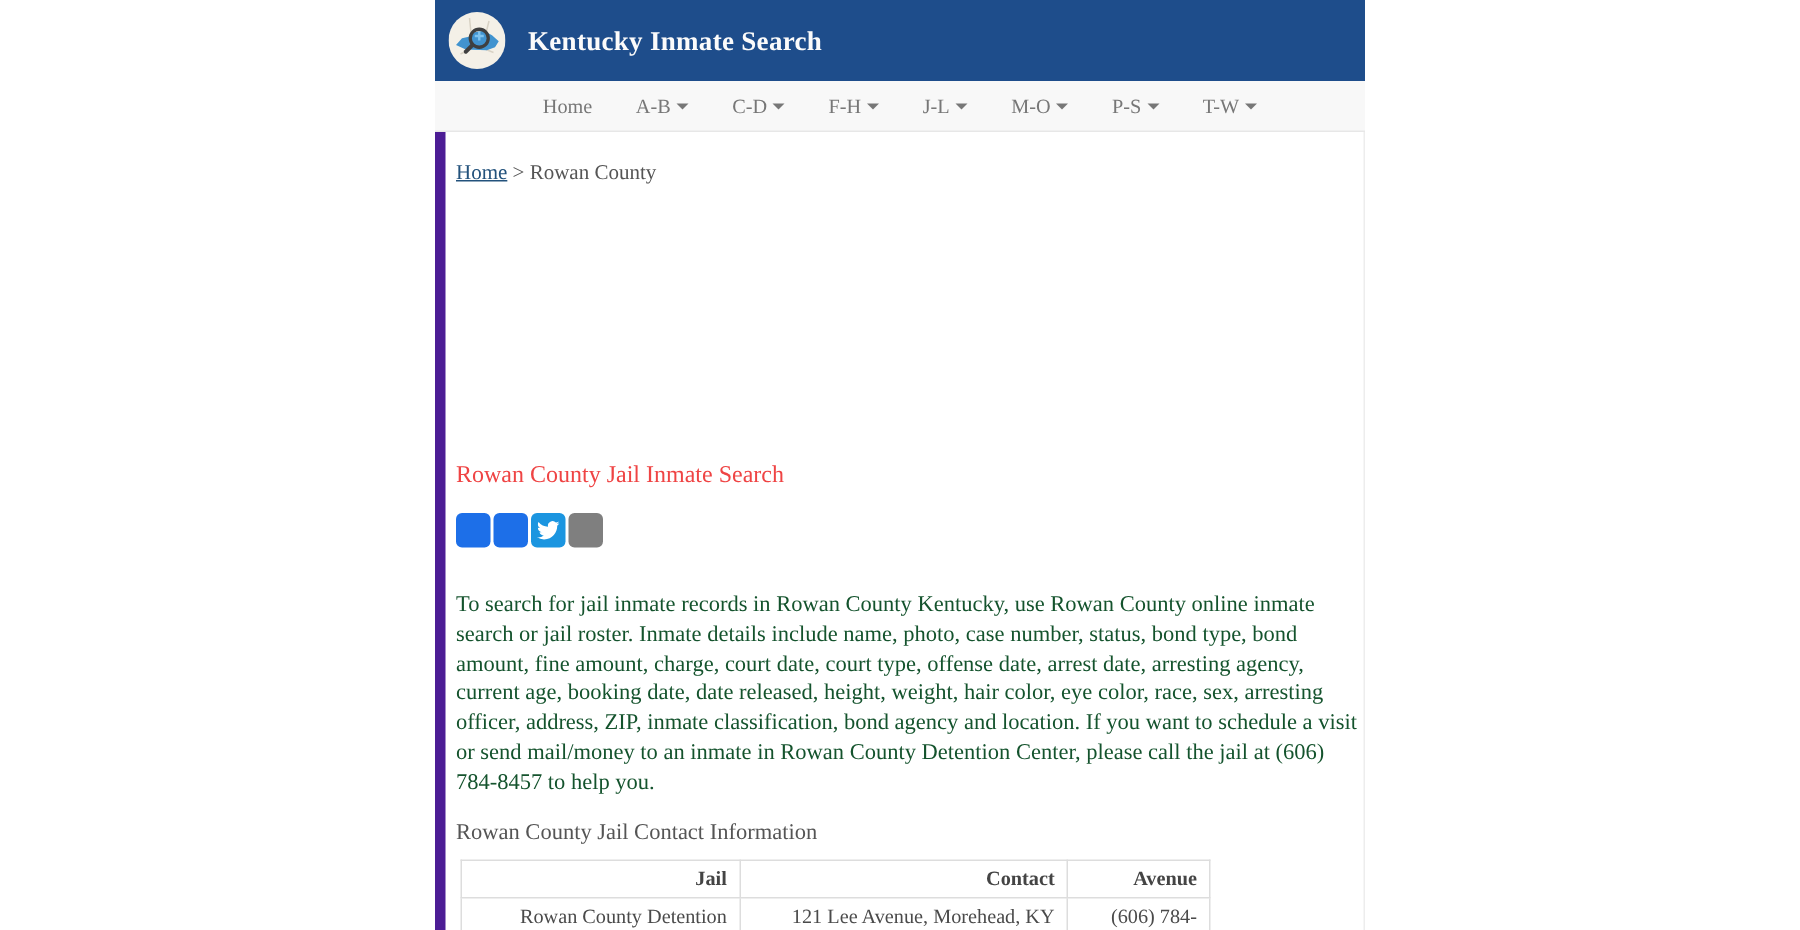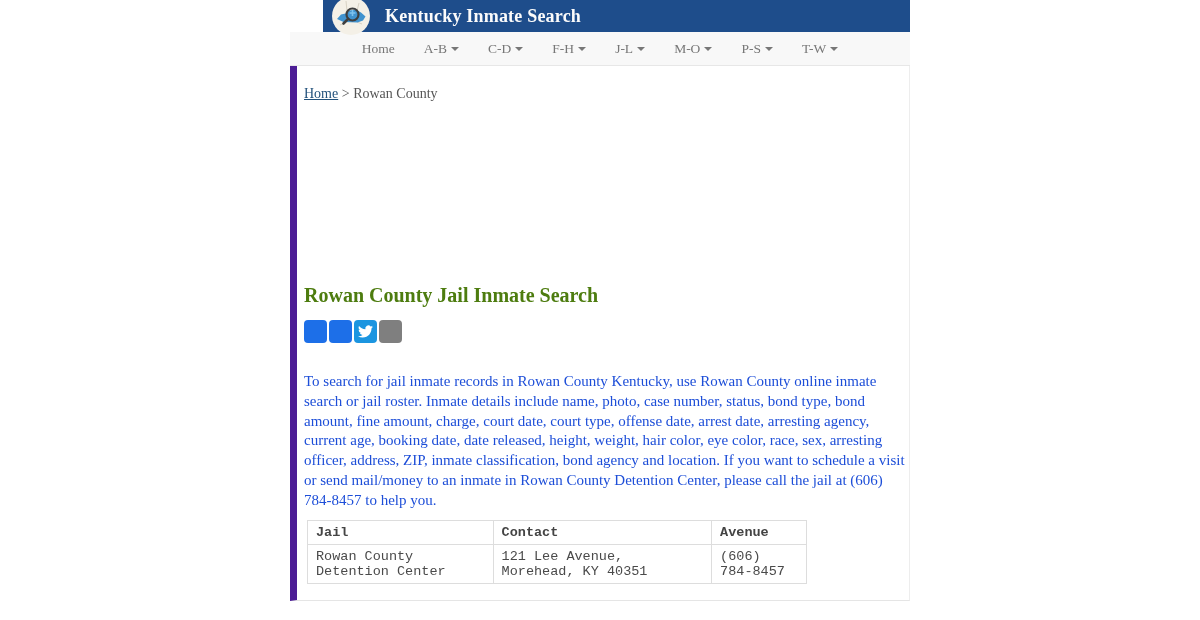--- a/index.html
+++ b/index.html
@@ -4,22 +4,22 @@
 <style>
   * { margin:0; padding:0; box-sizing:border-box; }
   html,body { width:1200px; height:620px; background:#ffffff; }
   body { font-family:"Liberation Serif", serif; overflow:hidden; }
 
   .page { position:relative; width:1200px; height:620px; background:#ffffff; }
   .column { width:620px; margin-left:290px; height:620px; }
 
   
   .site-header {
-    height:32px; background:#1e4d8b;
-    display:flex; align-items:center; padding-left:9px;margin-left:33px;
+    height:54px; background:#1e4d8b;
+    display:flex; align-items:center; padding-left:9px;
   }
   .logo { width:38px; height:38px; flex:0 0 auto; }
   .site-title {
     color:#fbfbfb; font-size:18px; font-weight:bold;
     margin-left:15px; letter-spacing:0.2px;
   }
 
   
   .navbar {
     height:34px; background:#f8f8f8; border-bottom:1px solid #e7e7e7;
@@ -37,46 +37,46 @@
   
   .main {
     border-left:7px solid #4c1d95; border-right:1px solid #ededed;
     border-bottom:1px solid #e5e5e5;
     height:535px; padding:0 7px;
   }
   .breadcrumb { padding-top:20px; font-size:14px; color:#555; }
   .breadcrumb a { color:#23527c; text-decoration:underline; cursor:pointer; }
   .ad-space { height:181px; }
 
-  .page-heading { font-size:20px; font-weight:bold; color:#4d7c0f; line-height:24px; }
+  .page-heading { font-size:16px; font-weight:normal; color:#ef4444; line-height:24px; }
 
   .share-row { display:flex; gap:2px; margin-top:13px; }
   .share-btn {
     width:23px; height:23px; border-radius:4px; cursor:pointer;
     display:flex; align-items:center; justify-content:center; border:none;
   }
   .share-btn.fb  { background:#1d6fe8; }
   .share-btn.tw  { background:#1b95e0; }
   .share-btn.em  { background:#7f7f7f; }
   .share-btn svg { display:block; }
 
   .intro {
-    margin-top:29px; font-size:15px; line-height:19.8px; color:#1d4ed8;
+    margin-top:29px; font-size:15px; line-height:19.8px; color:#14532d;
     width:606px;
   }
   .contact-heading { margin-top:14px; font-size:15px; color:#555; }
 
   table.contact {
     margin-top:9px; margin-left:3px;
     border-collapse:collapse; width:500px;
     font-size:13.5px; color:#4a4a4a;
     border:1px solid #ddd;
   }
   table.contact th, table.contact td {
-    border:1px solid #ddd; text-align:left; padding:4px 8px;font-family:Liberation Mono, monospace;
+    border:1px solid #ddd; text-align:right; padding:4px 8px;
   }
   table.contact th { font-weight:bold; color:#444; height:23px; }
   table.contact td { height:29px; }
   .col-jail { width:186px; } .col-address { width:219px; } .col-phone { width:95px; }
 </style>
 </head>
 <body>
 
 <div class="page">
   <div class="column">
@@ -132,20 +132,21 @@
             </svg>
           </span>
         </a>
         <a class="share-btn em">
           <span></span>
         </a>
       </div>
 
       <p class="intro">To search for jail inmate records in Rowan County Kentucky, use Rowan County online inmate search or jail roster. Inmate details include name, photo, case number, status, bond type, bond amount, fine amount, charge, court date, court type, offense date, arrest date, arresting agency, current age, booking date, date released, height, weight, hair color, eye color, race, sex, arresting officer, address, ZIP, inmate classification, bond agency and location. If you want to schedule a visit or send mail/money to an inmate in Rowan County Detention Center, please call the jail at (606) 784-8457 to help you.</p>
 
+      <div class="contact-heading">Rowan County Jail Contact Information</div>
 
       <table class="contact">
         <thead>
           <tr>
             <th class="col-jail">Jail</th>
             <th class="col-address">Contact</th>
             <th class="col-phone">Avenue</th>
           </tr>
         </thead>
         <tbody>

